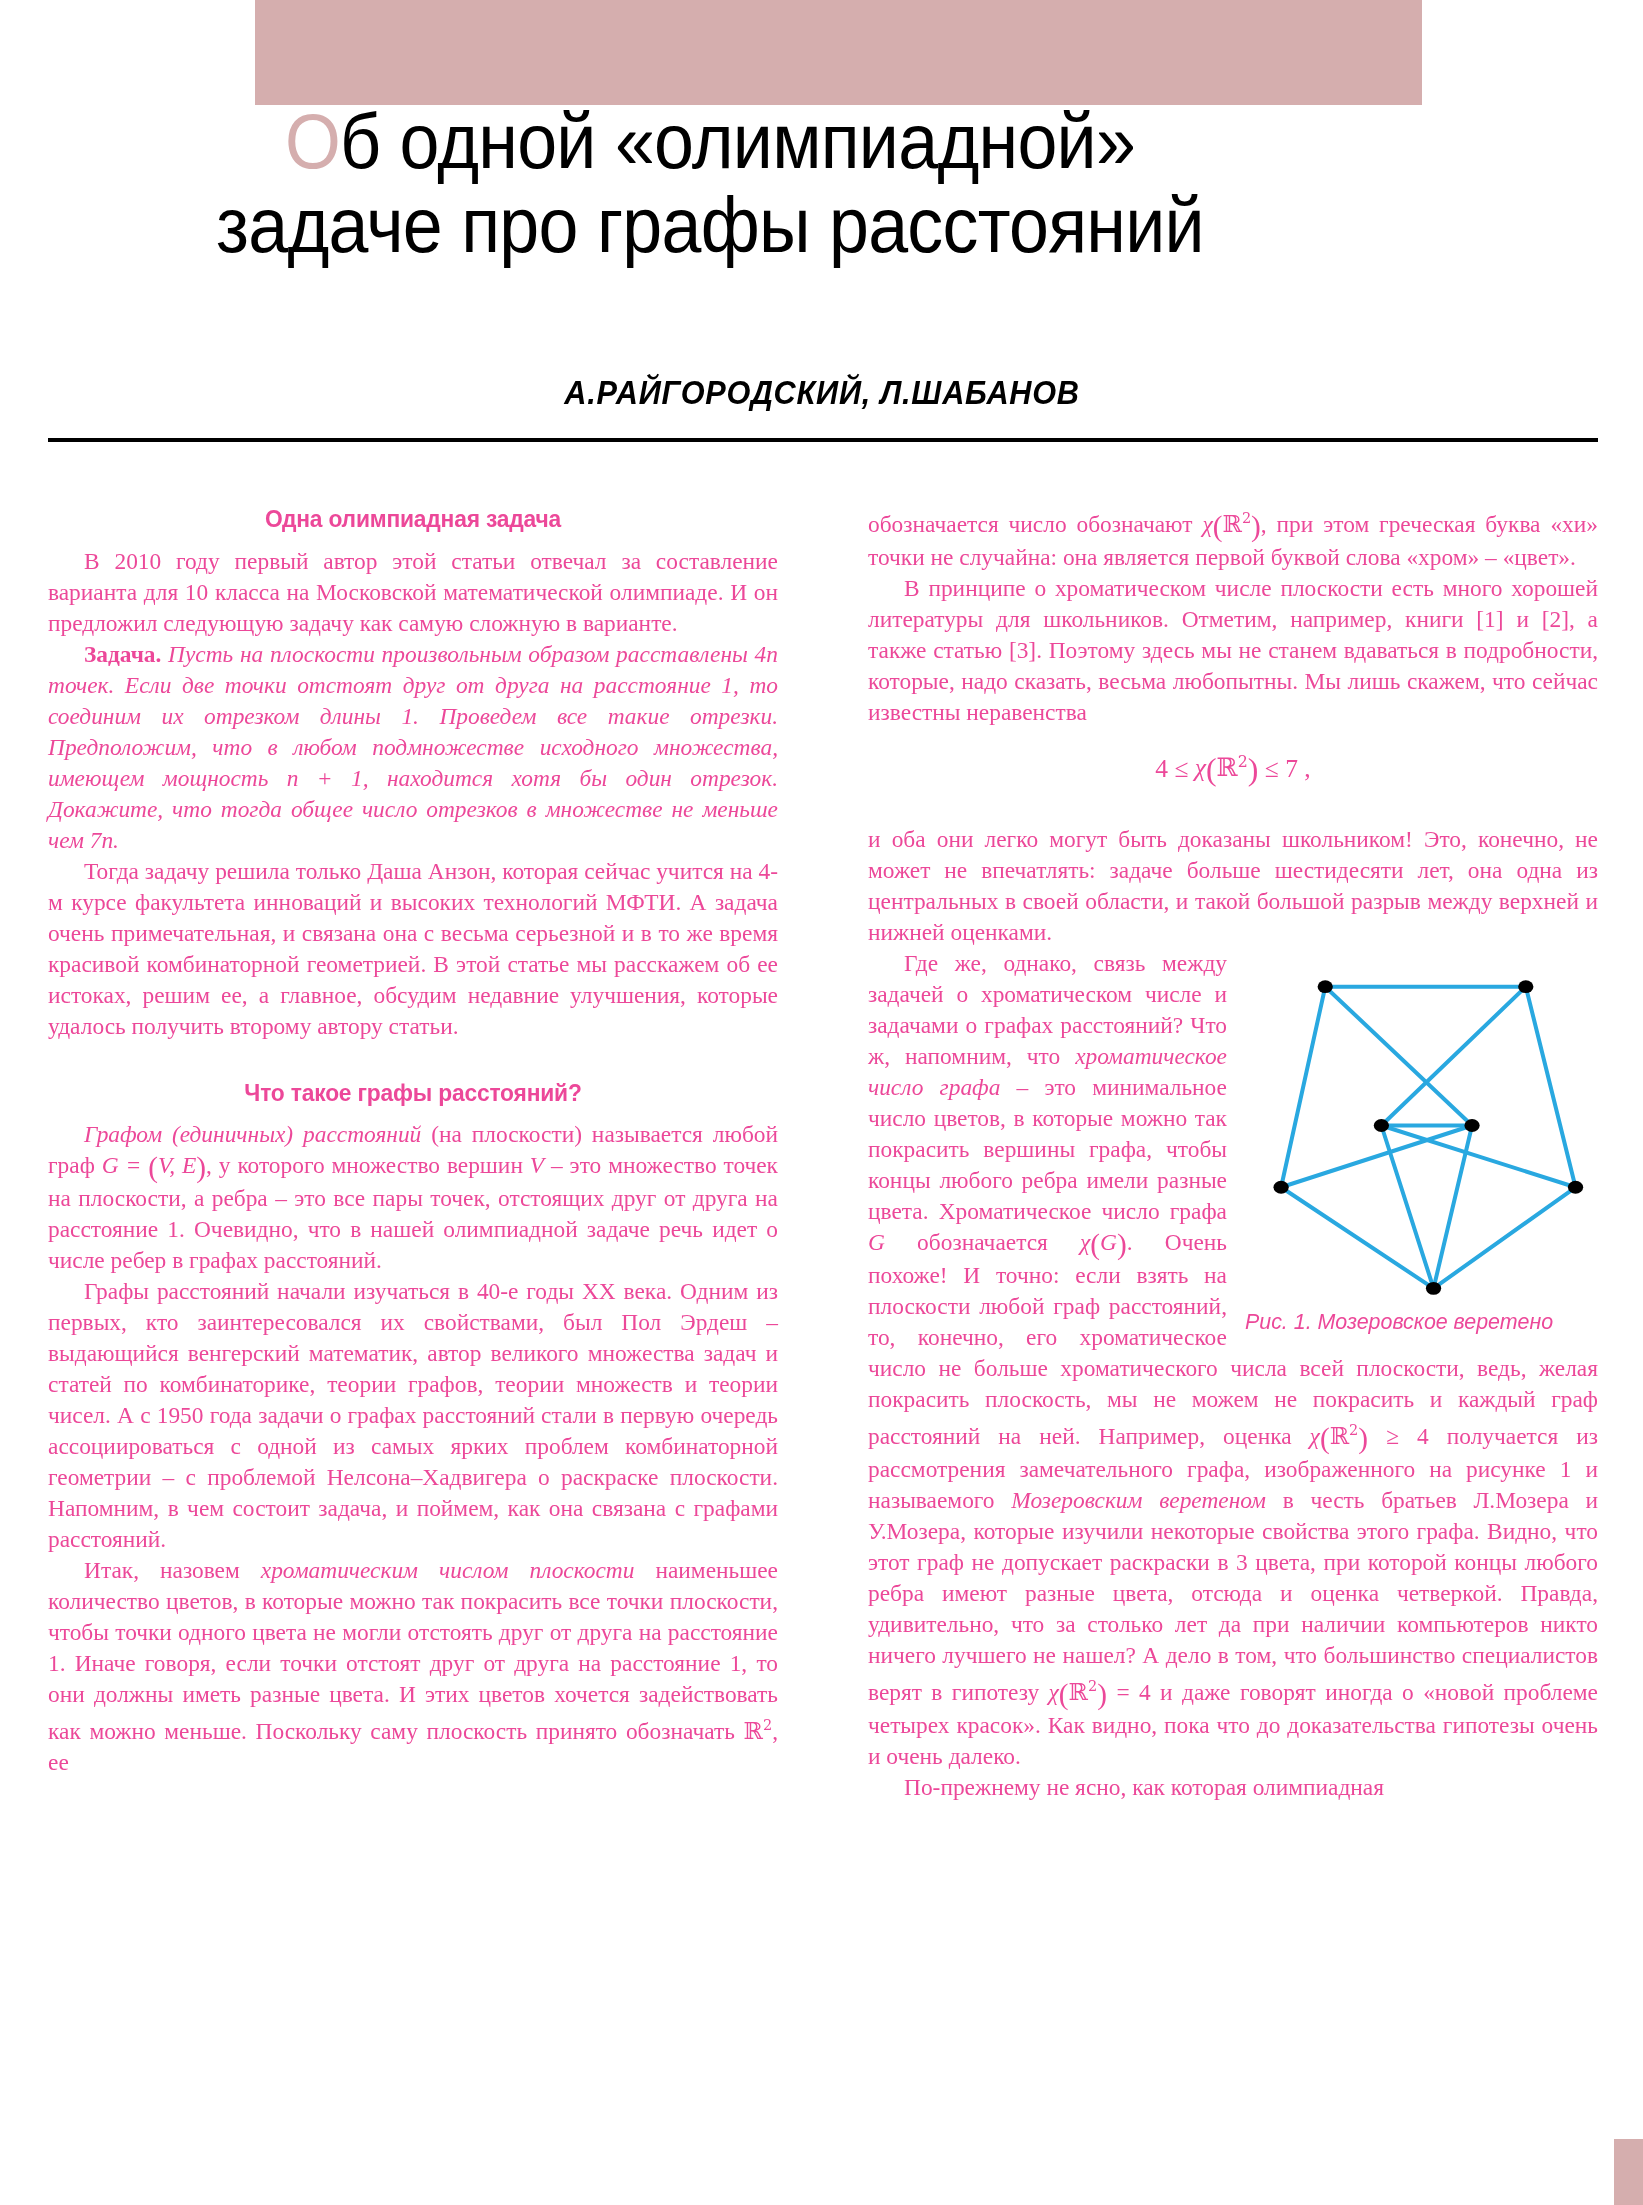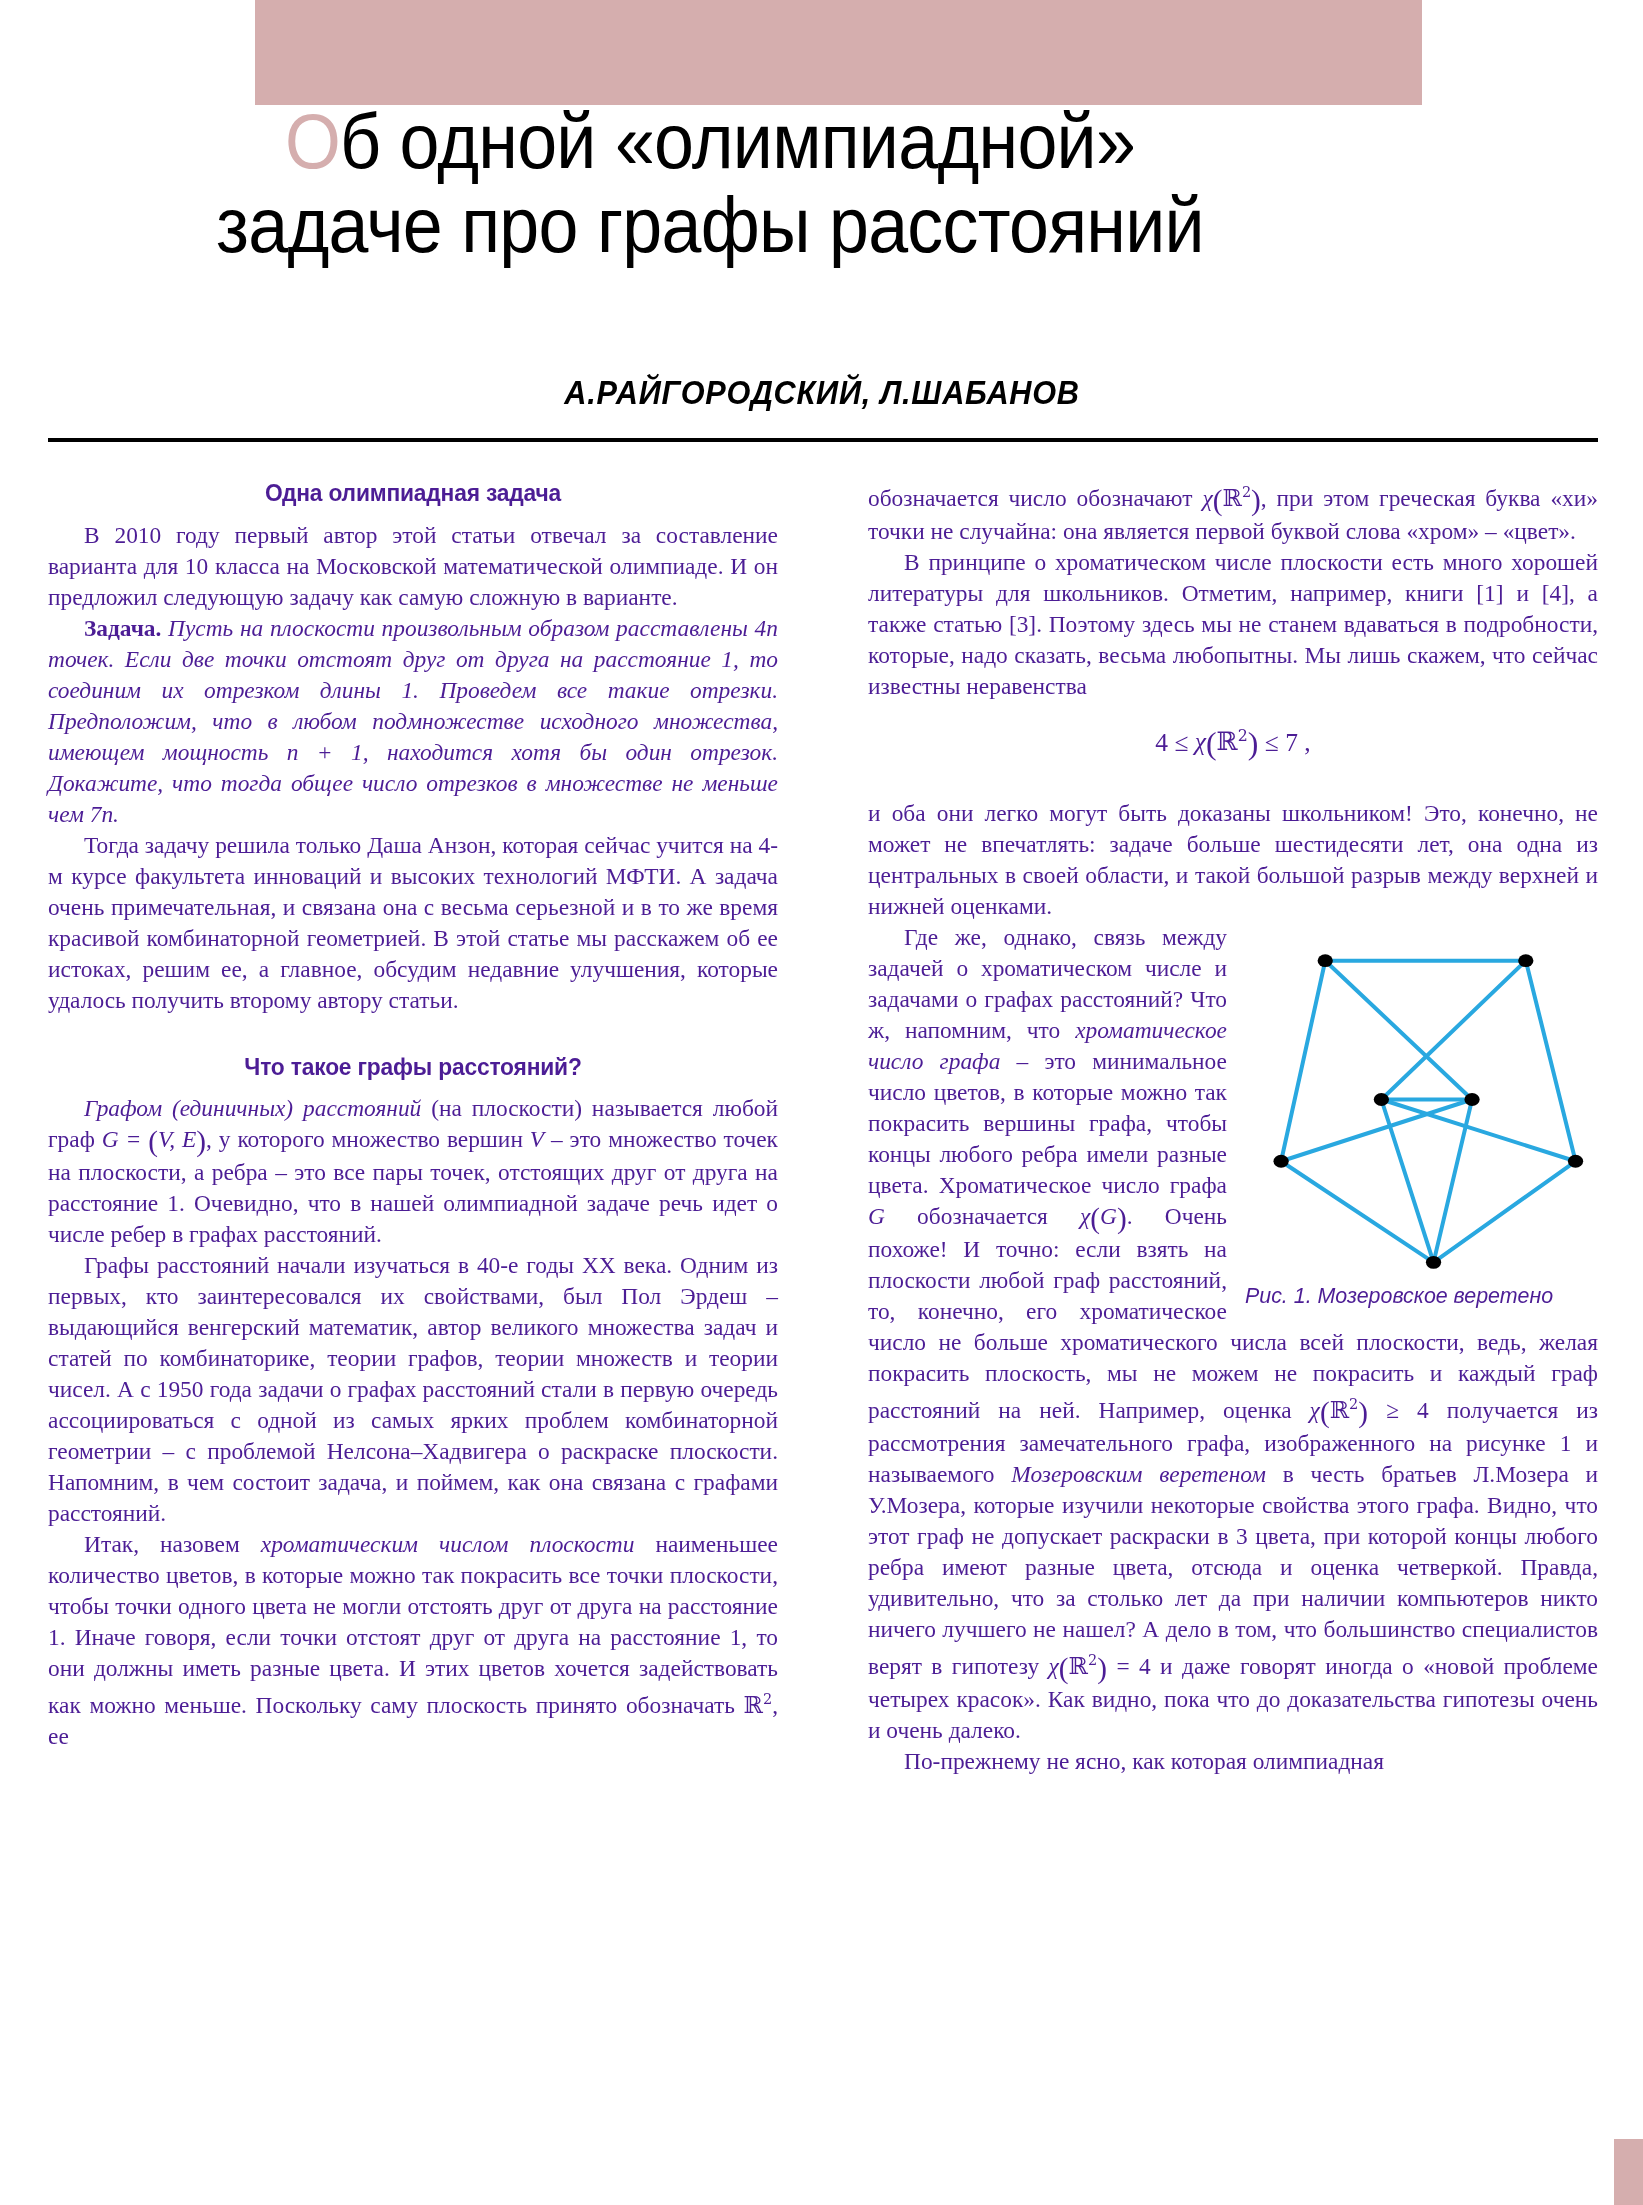--- a/index.html
+++ b/index.html
@@ -45,26 +45,26 @@
     transform:scaleX(0.93);
   }
   .rule{
     position:absolute; left:48px; top:438px; width:1550px; height:4.1px;
     background:#000;
   }
 
   
   .col{
     position:absolute;
-    top:477px;
+    top:503px;
     width:730px;
     font-size:23.4px;
     line-height:31px;
     text-align:justify;
-    color:#4c1d95;
+    color:#ec4899;
   }
   .col-left{ left:48px; }
   .col-right{ left:868px; }
 
   .sec-head{
     font-family:"Liberation Sans", sans-serif;
     font-weight:bold;
     font-size:24px;
     text-align:center;
     margin:0 0 11.5px 0;
@@ -144,21 +144,21 @@
   <p>Графы расстояний начали изучаться в 40-е годы XX века. Одним из первых, кто заинтересовался их свойствами, был Пол Эрдеш – выдающийся венгерский математик, автор великого множества задач и статей по комбинаторике, теории графов, теории множеств и теории чисел. А с 1950 года задачи о графах расстояний стали в первую очередь ассоциироваться с одной из самых ярких проблем комбинаторной геометрии – с проблемой Нелсона–Хадвигера о раскраске плоскости. Напомним, в чем состоит задача, и поймем, как она связана с графами расстояний.</p>
 
   <p><span>Итак, назовем </span><span class="it">хроматическим числом плоскости</span><span> наименьшее количество цветов, в которые можно так покрасить все точки плоскости, чтобы точки одного цвета не могли отстоять друг от друга на расстояние 1. Иначе говоря, если точки отстоят друг от друга на расстояние 1, то они должны иметь разные цвета. И этих цветов хочется задействовать как можно меньше. Поскольку саму плоскость принято обозначать </span><span class="rset">ℝ<sup>2</sup></span><span>, ее</span></p>
 
 </div>
 
 <div class="col col-right">
 
   <p class="noindent"><span>обозначается число обозначают </span><span class="mth">χ<span class="bigparen">(</span><span class="rset">ℝ<sup>2</sup></span><span class="bigparen">)</span></span><span>, при этом греческая буква «хи» точки не случайна: она является первой буквой слова «хром» – «цвет».</span></p>
 
-  <p>В принципе о хроматическом числе плоскости есть много хорошей литературы для школьников. Отметим, например, книги [1] и [4], а также статью [3]. Поэтому здесь мы не станем вдаваться в подробности, которые, надо сказать, весьма любопытны. Мы лишь скажем, что сейчас известны неравенства</p>
+  <p>В принципе о хроматическом числе плоскости есть много хорошей литературы для школьников. Отметим, например, книги [1] и [2], а также статью [3]. Поэтому здесь мы не станем вдаваться в подробности, которые, надо сказать, весьма любопытны. Мы лишь скажем, что сейчас известны неравенства</p>
 
   <div class="display-eq">4 ≤ <span class="mth">χ<span class="bigparen">(</span><span class="rset">ℝ<sup>2</sup></span><span class="bigparen">)</span></span> ≤ 7 ,</div>
 
   <p class="noindent">и оба они легко могут быть доказаны школьником! Это, конечно, не может не впечатлять: задаче больше шестидесяти лет, она одна из центральных в своей области, и такой большой разрыв между верхней и нижней оценками.</p>
 
   <p>
 
     <span class="figure-wrap">
       <svg class="fig-svg" viewBox="0 0 440 440">
         <g id="fig-edges" stroke="#29a8e0" stroke-width="5" fill="none" stroke-linecap="round">

